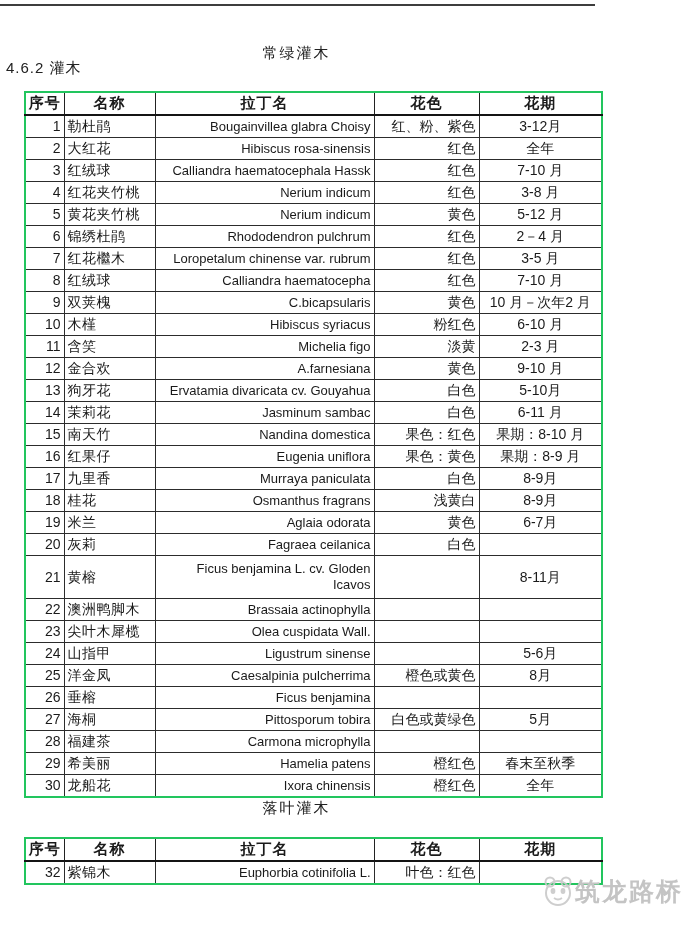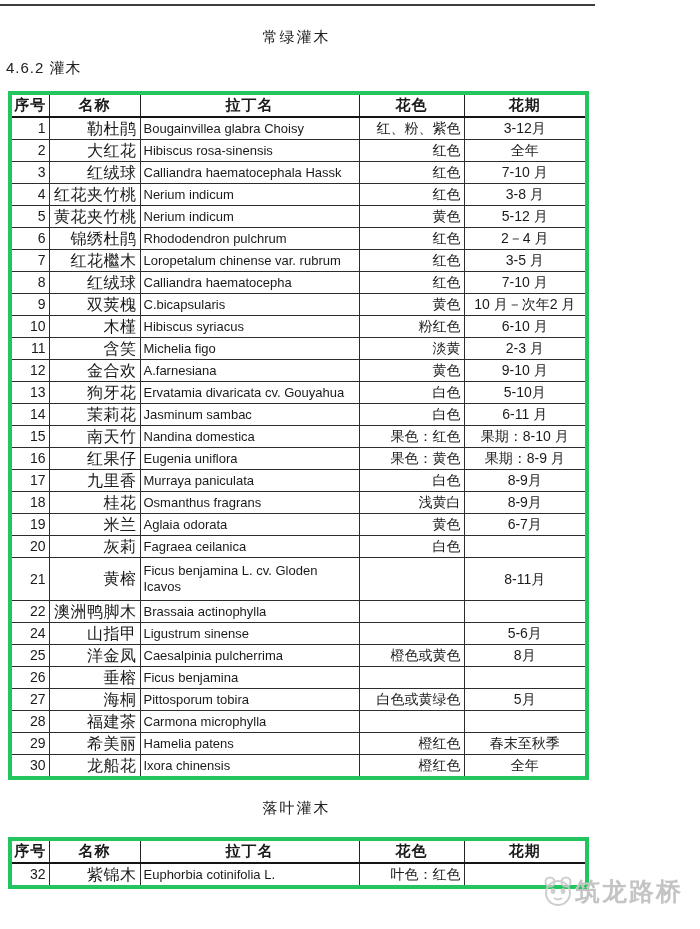--- a/index.html
+++ b/index.html
@@ -4,45 +4,45 @@
 <style>
   html,body{margin:0;padding:0;background:#e9e9e9;}
   .page{
     position:relative;width:700px;height:929px;background:#ffffff;
     font-family:"Liberation Sans","DejaVu Sans",sans-serif;color:#1a1a1a;
     overflow:hidden;margin:0 auto;
   }
   .top-rule{position:absolute;top:4px;left:0;width:595px;height:2px;background:#3d3d3d;}
   .section-heading{position:absolute;top:11px;left:6px;font-size:15px;letter-spacing:1px;color:#222;margin-top:48px;}
   .table-caption{position:absolute;left:8px;width:577px;text-align:center;font-size:15px;letter-spacing:2px;color:#222;}
-  .caption-evergreen{top:28px;}
+  .caption-evergreen{top:44px;}
   .caption-deciduous{top:799px;}
 
   table.plant-table{
-    position:absolute;left:8px;width:577px;
+    position:absolute;left:24px;width:577px;
     border-collapse:collapse;table-layout:fixed;
-    border:4px solid #22c55e;
+    border:2px solid #22c55e;
   }
   table.evergreen{top:91px;}
   table.deciduous{top:837px;}
 
   .plant-table th{
     font-size:15px;font-weight:bold;height:21px;padding:0;
     border:1px solid #222;border-bottom:2px solid #141414;
     text-align:center;letter-spacing:1px;white-space:nowrap;overflow:hidden;
   }
   .plant-table td{
     font-size:13.5px;height:21px;line-height:1.2;padding:0 3px;
     border:1px solid #2c2c2c;vertical-align:middle;
     white-space:pre-line;overflow:hidden;
   }
   .plant-table tr.tall td{height:42px;margin-top:12px;}
   td.col-index{text-align:right;padding-right:3px;font-size:14px;}
-  td.col-name{text-align:right;font-size:16px;letter-spacing:0.5px;}
-  td.col-latin{text-align:left;font-size:13px;}
+  td.col-name{text-align:left;font-size:14px;letter-spacing:0.5px;}
+  td.col-latin{text-align:right;font-size:13px;}
   td.col-color{text-align:right;font-size:14px;}
   td.col-period{text-align:center;font-size:14px;border-radius:11px;}
 
   .watermark{
     position:absolute;top:874px;left:541px;display:flex;align-items:center;
     color:#c4c4c4;z-index:5;pointer-events:none;
   }
   .watermark .wm-text{font-size:25px;letter-spacing:2px;font-weight:bold;
     font-family:"Liberation Serif","DejaVu Serif",serif;white-space:nowrap;}
   .wm-logo{opacity:0.9;}
@@ -225,20 +225,27 @@
           <td class="col-period">8-11月</td>
         </tr>
         <tr>
           <td class="col-index">22</td>
           <td class="col-name">澳洲鸭脚木</td>
           <td class="col-latin">Brassaia actinophylla</td>
           <td class="col-color"></td>
           <td class="col-period"></td>
         </tr>
         <tr>
+          <td class="col-index">23</td>
+          <td class="col-name">尖叶木犀榄</td>
+          <td class="col-latin">Olea cuspidata Wall.</td>
+          <td class="col-color"></td>
+          <td class="col-period"></td>
+        </tr>
+        <tr>
           <td class="col-index">24</td>
           <td class="col-name">山指甲</td>
           <td class="col-latin">Ligustrum sinense</td>
           <td class="col-color"></td>
           <td class="col-period">5-6月</td>
         </tr>
         <tr>
           <td class="col-index">25</td>
           <td class="col-name">洋金凤</td>
           <td class="col-latin">Caesalpinia pulcherrima</td>

